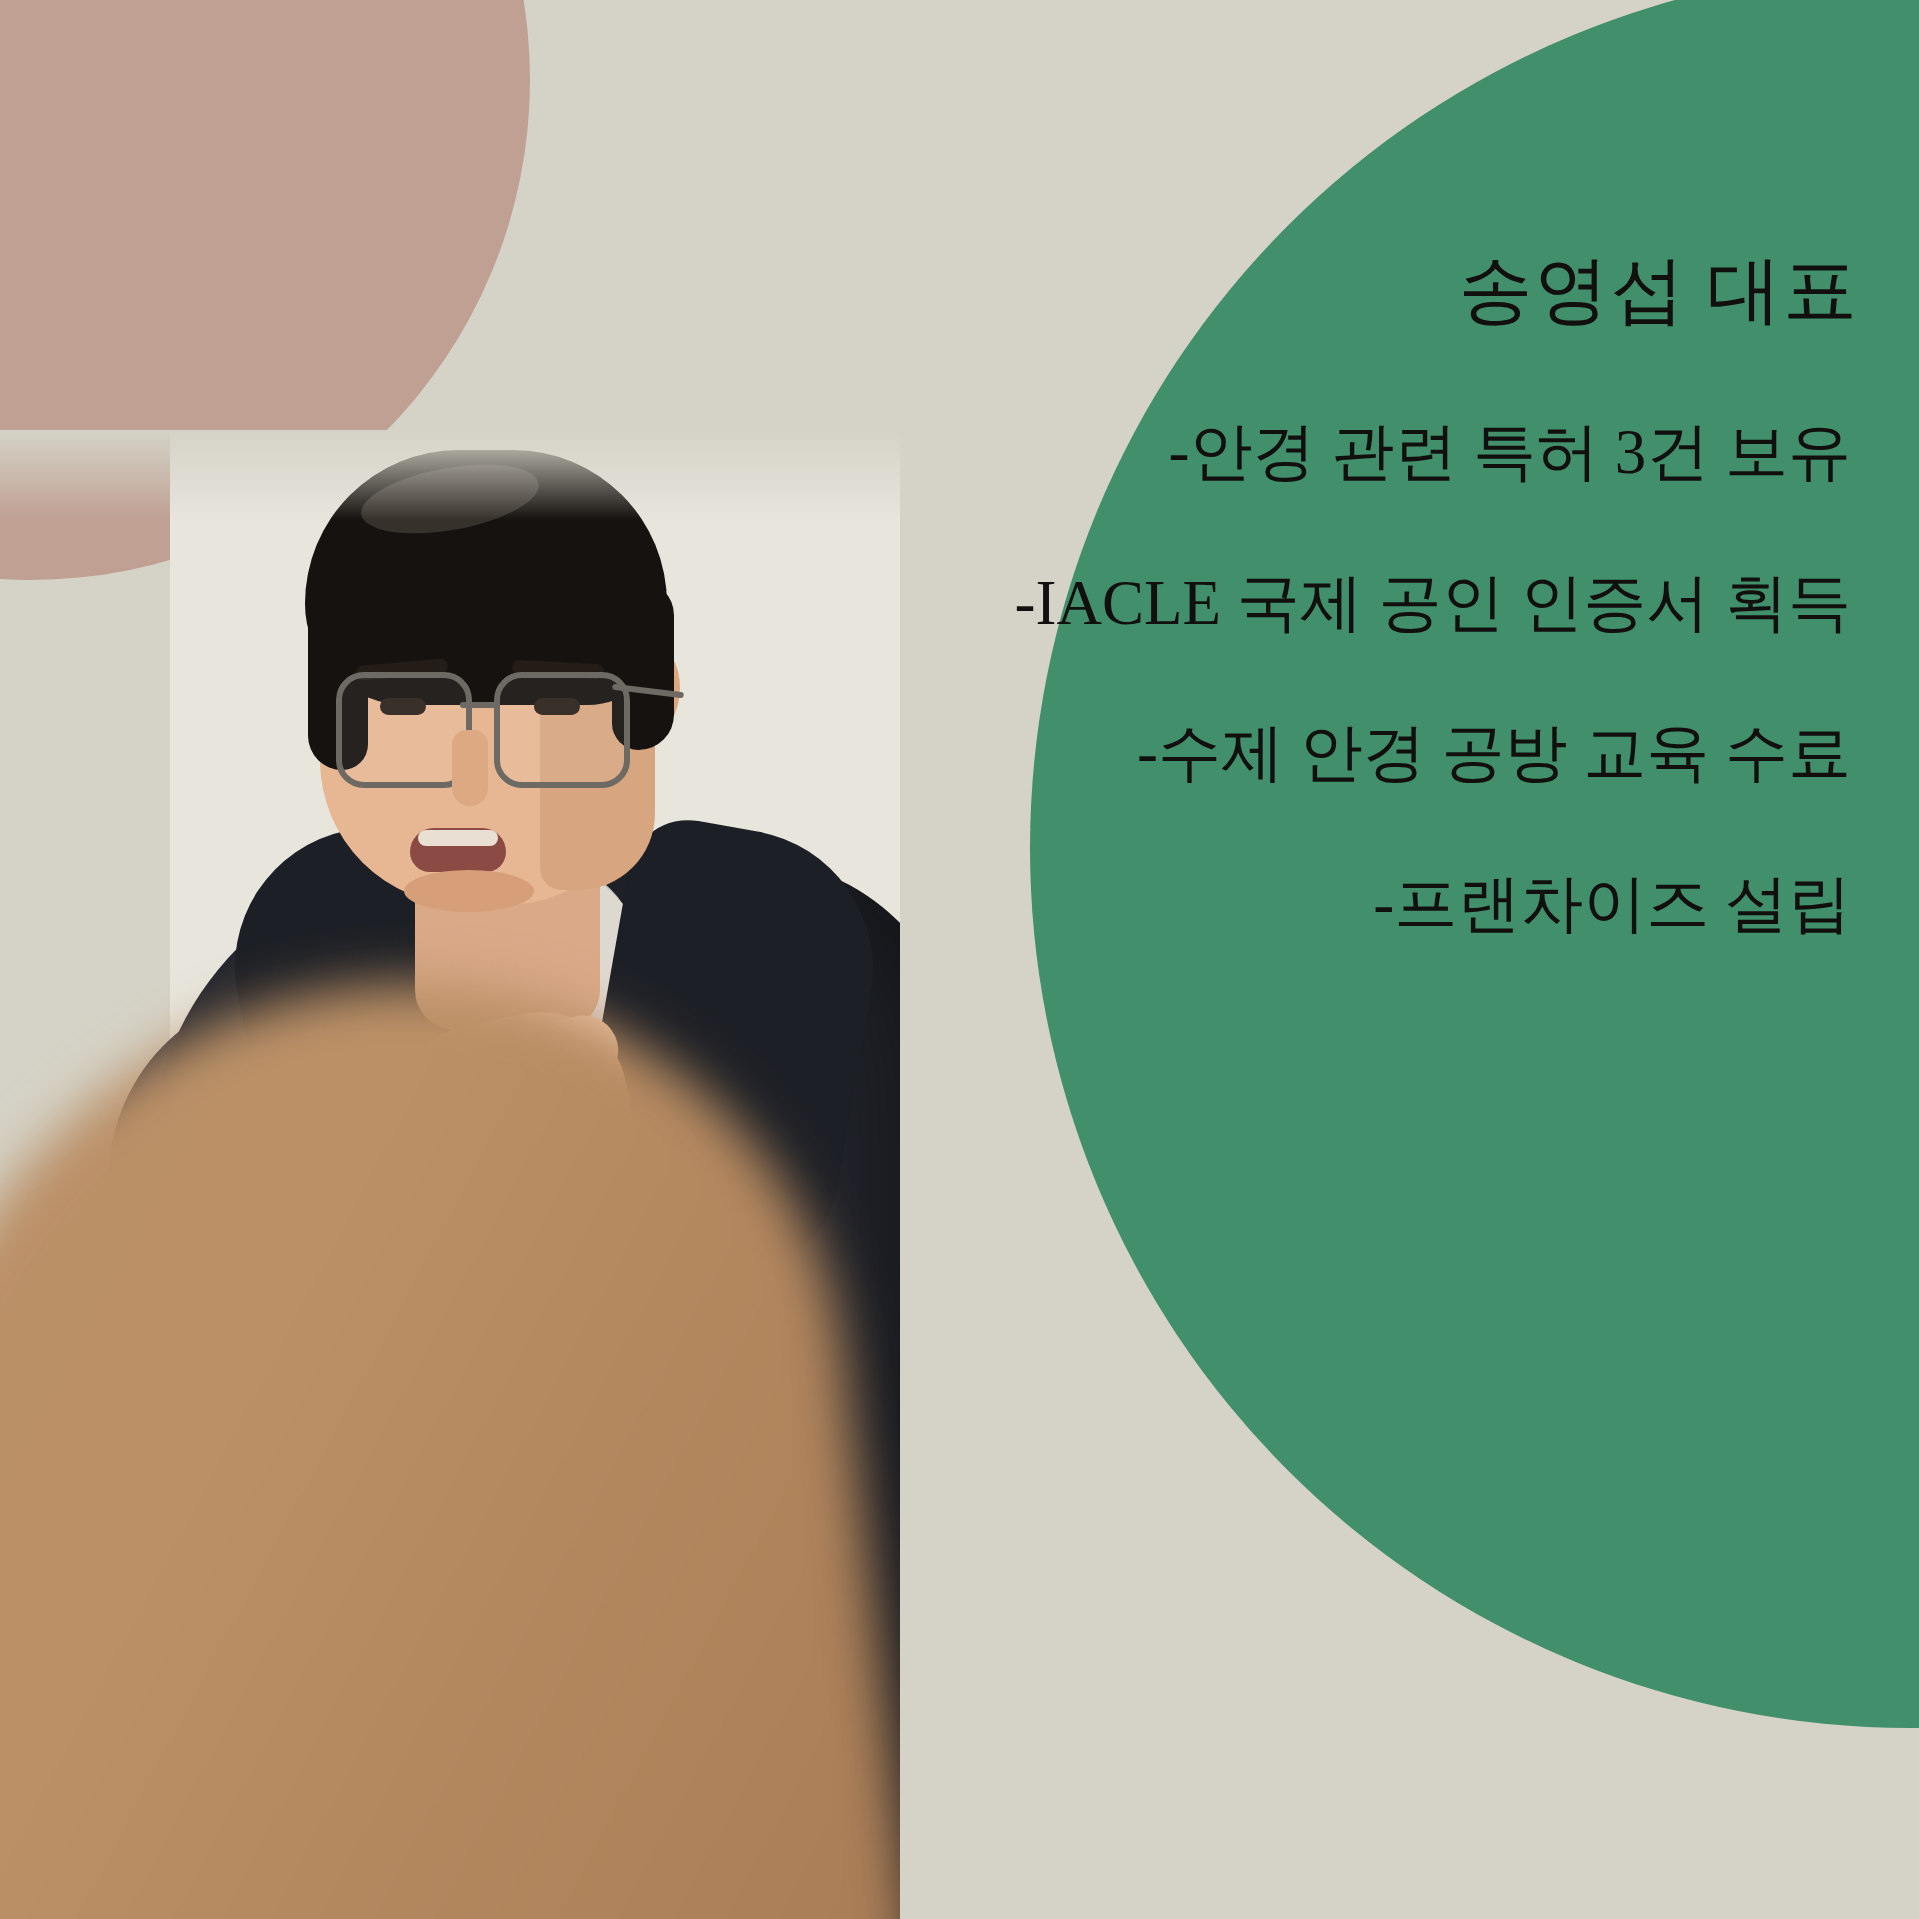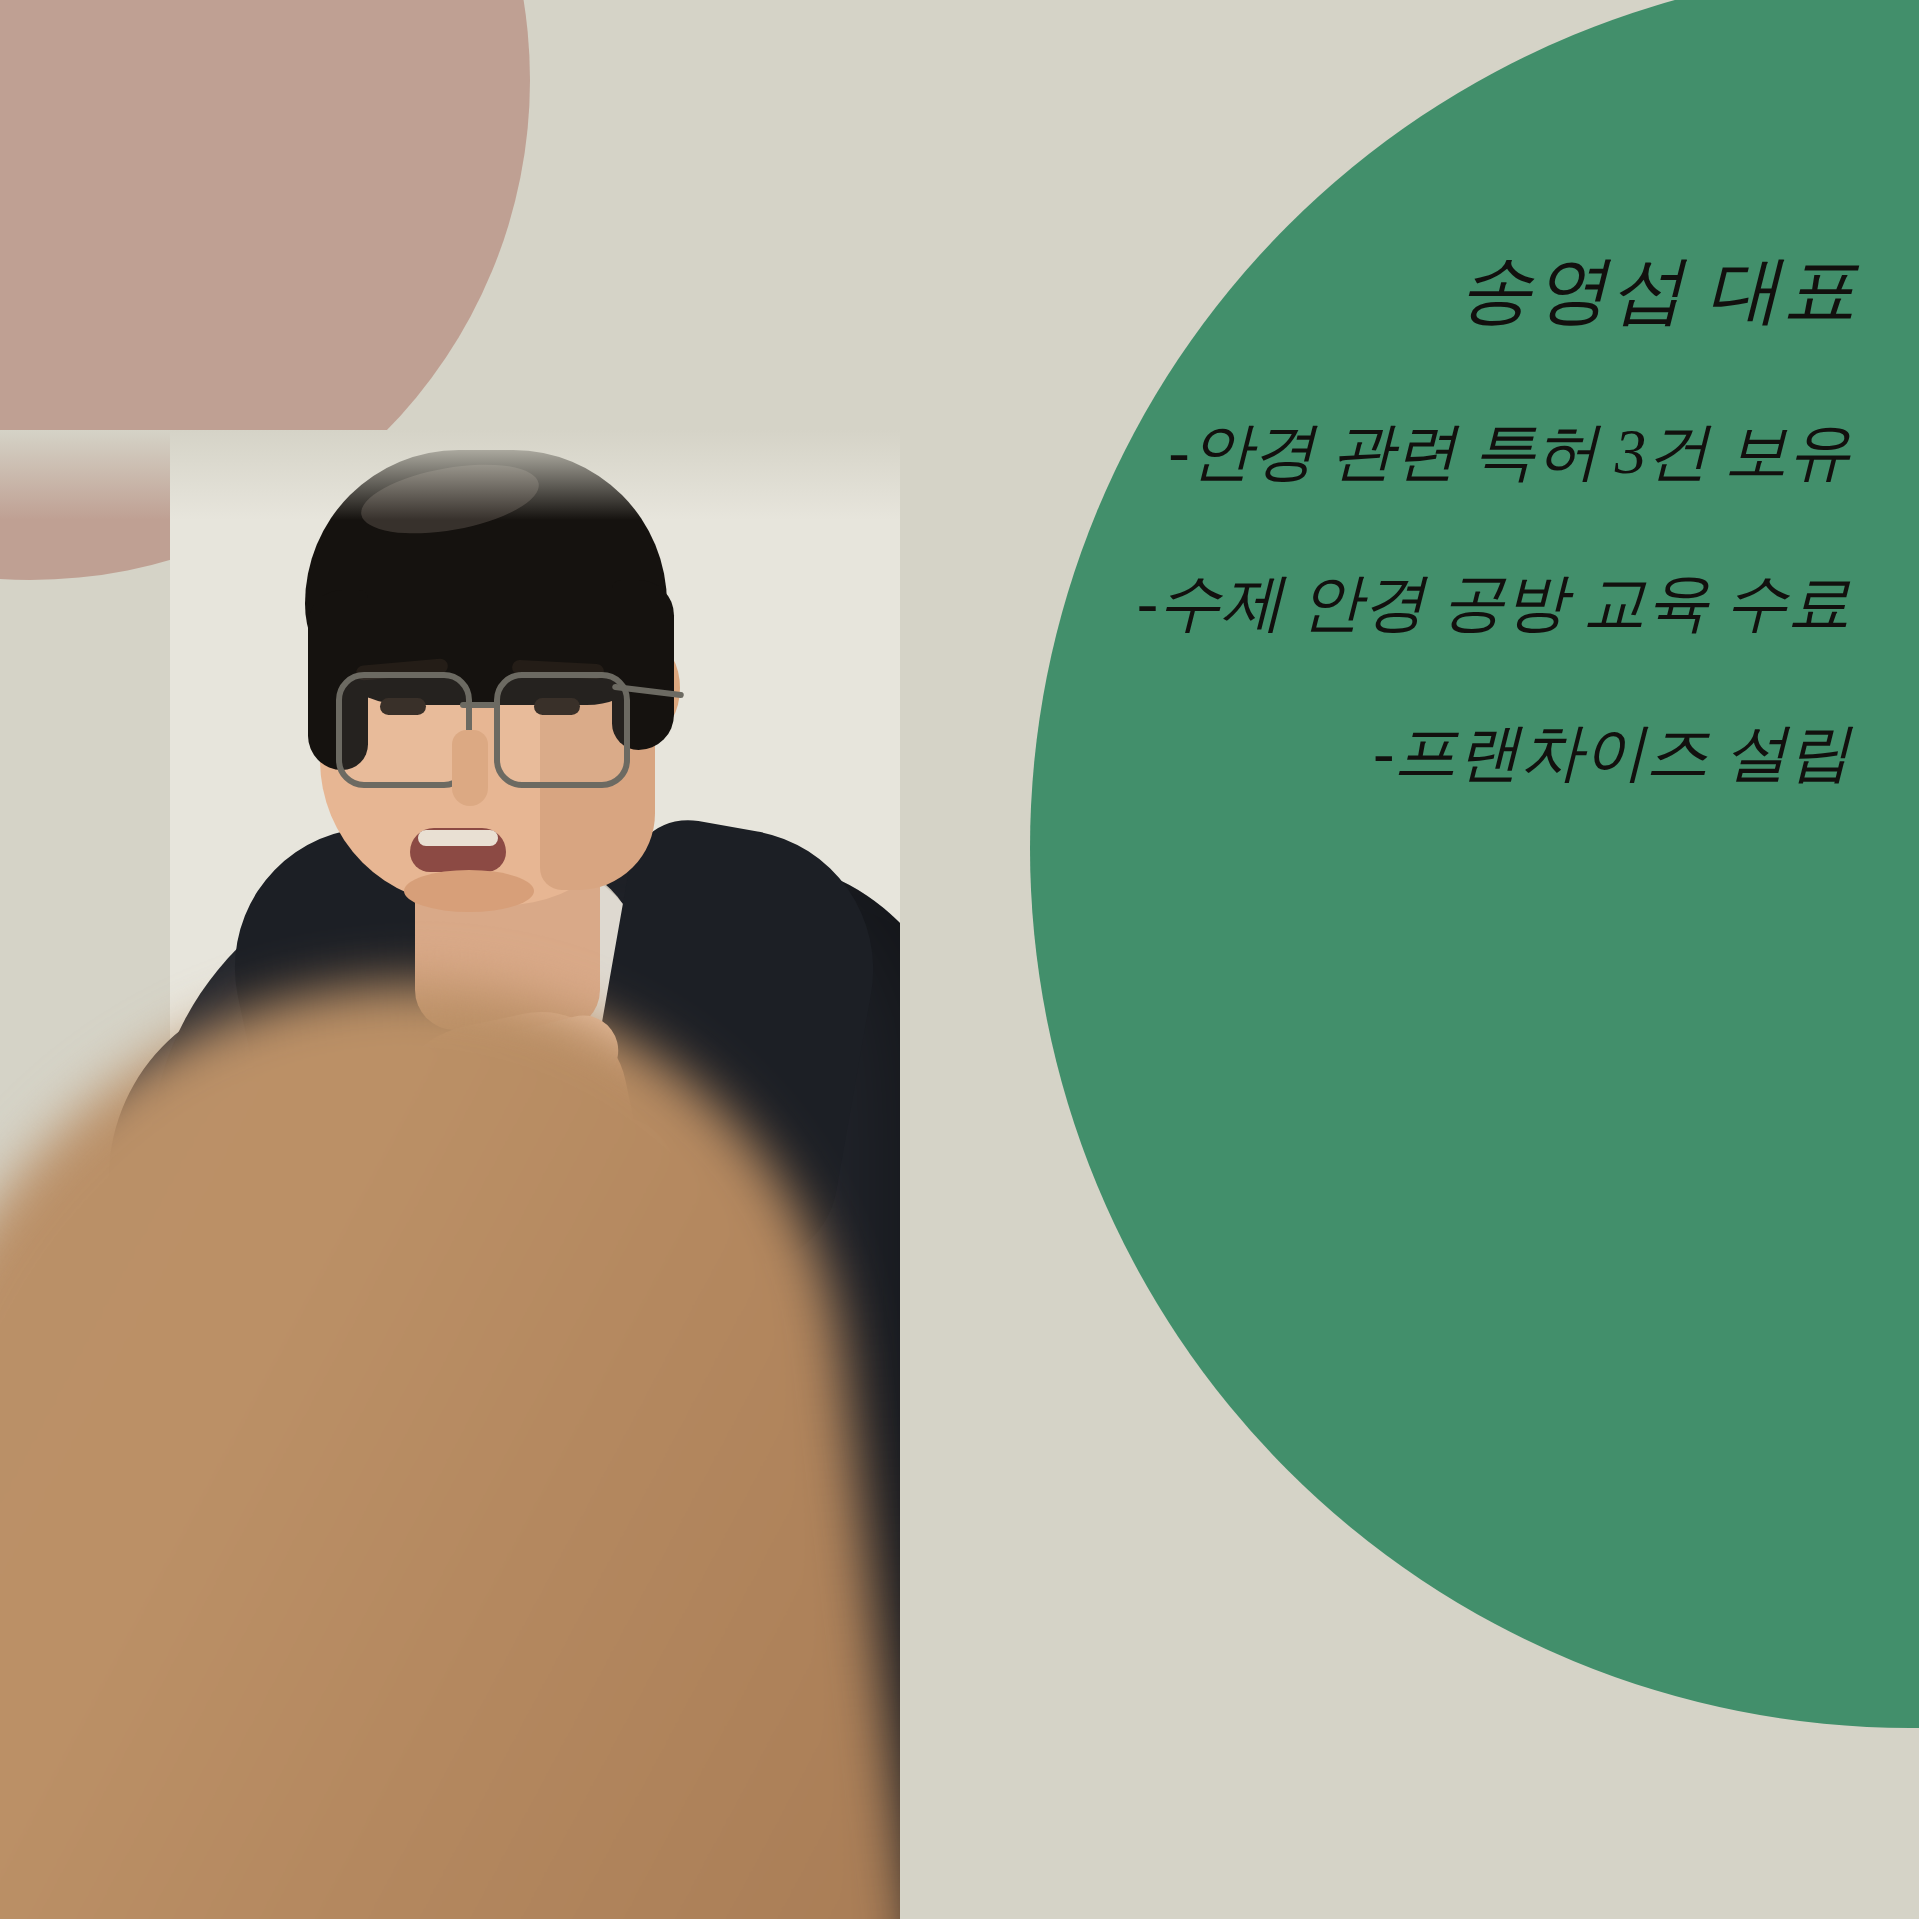--- a/index.html
+++ b/index.html
@@ -460,21 +460,20 @@
   }
 
   
   #text-panel {
     position: absolute;
     right: 60px;
     top: 250px;
     width: 960px;
     text-align: right;
     color: #12100e;
-    font-style: italic;
   }
 
   #profile-title {
     font-size: 74px;
     line-height: 1.1;
     letter-spacing: 2px;
     margin: 0 0 86px 0;
     font-weight: normal;
   }
 
@@ -556,18 +555,19 @@
 
     <div class="ph" id="foreground-blur"></div>
     <div class="ph" id="photo-top-fade"></div>
     <div class="ph" id="photo-right-cut"></div>
   </div>
 
   <div id="text-panel">
     <h1 id="profile-title">송영섭 대표</h1>
     <ul id="credential-list">
       <li>-안경 관련 특허 3건 보유</li>
+      <li>-IACLE 국제 공인 인증서 획득</li>
       <li>-수제 안경 공방 교육 수료</li>
       <li>-프랜차이즈 설립</li>
     </ul>
   </div>
 
 </div>
 
 </body></html>

